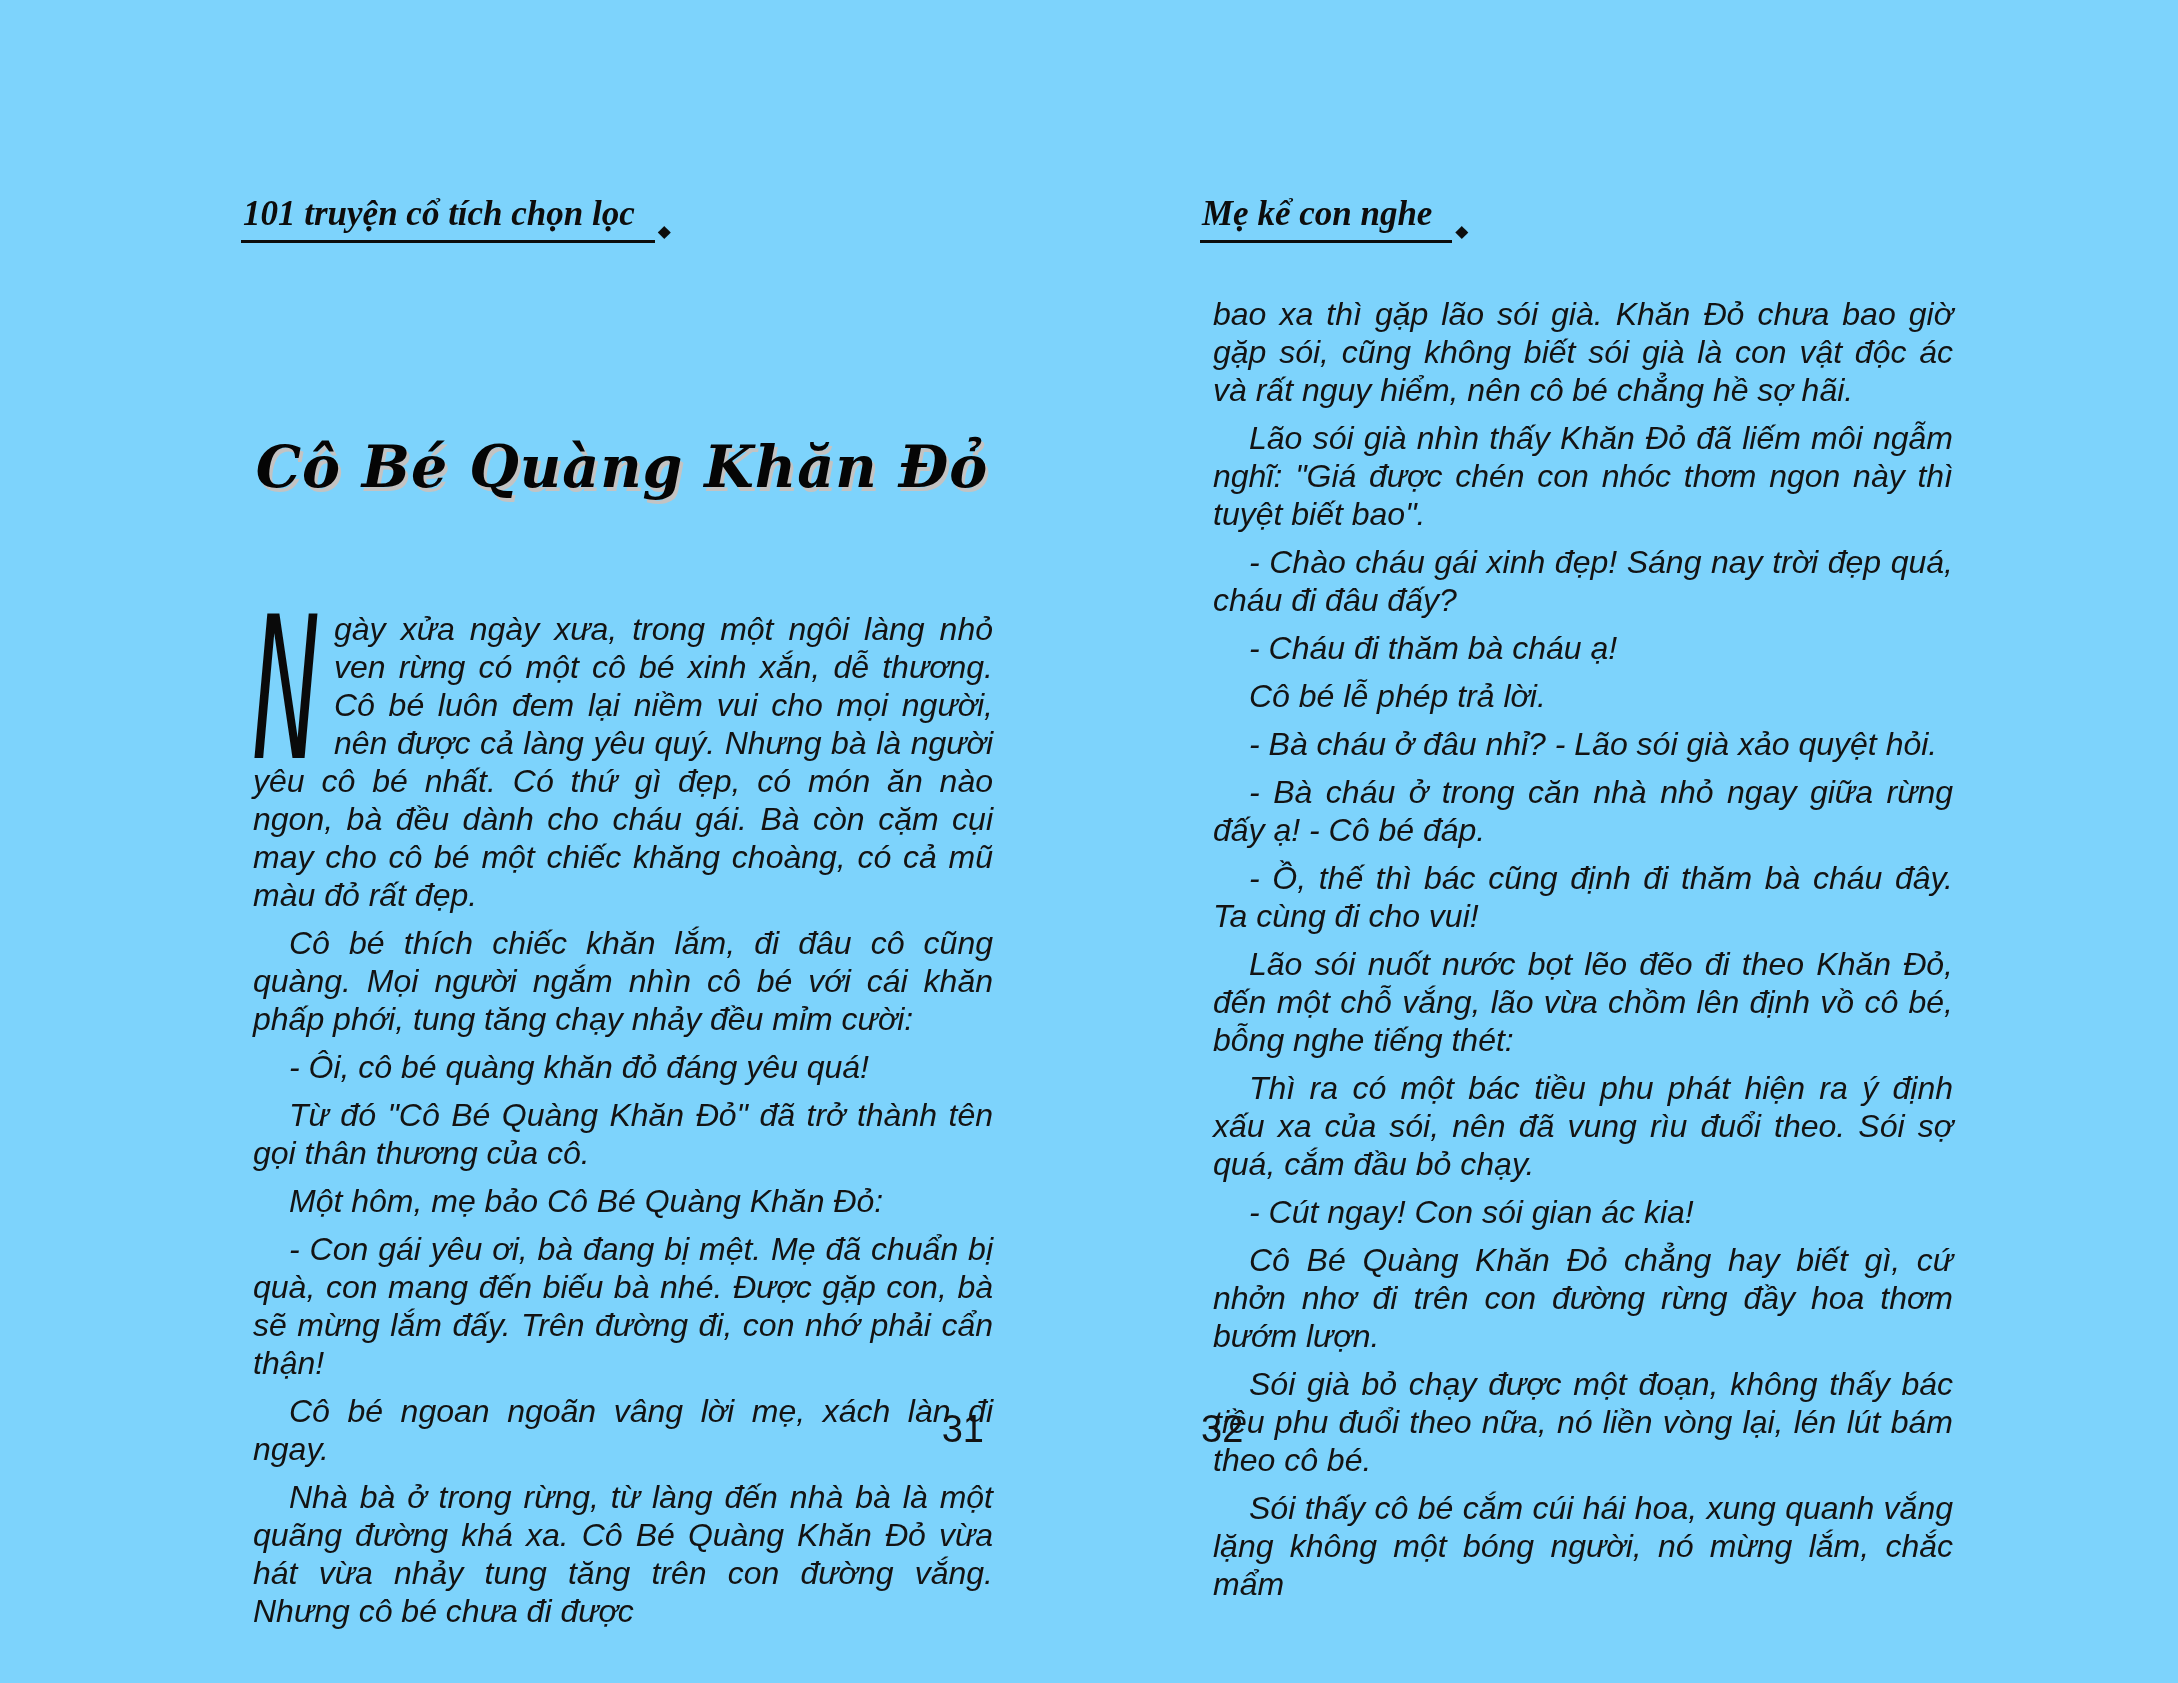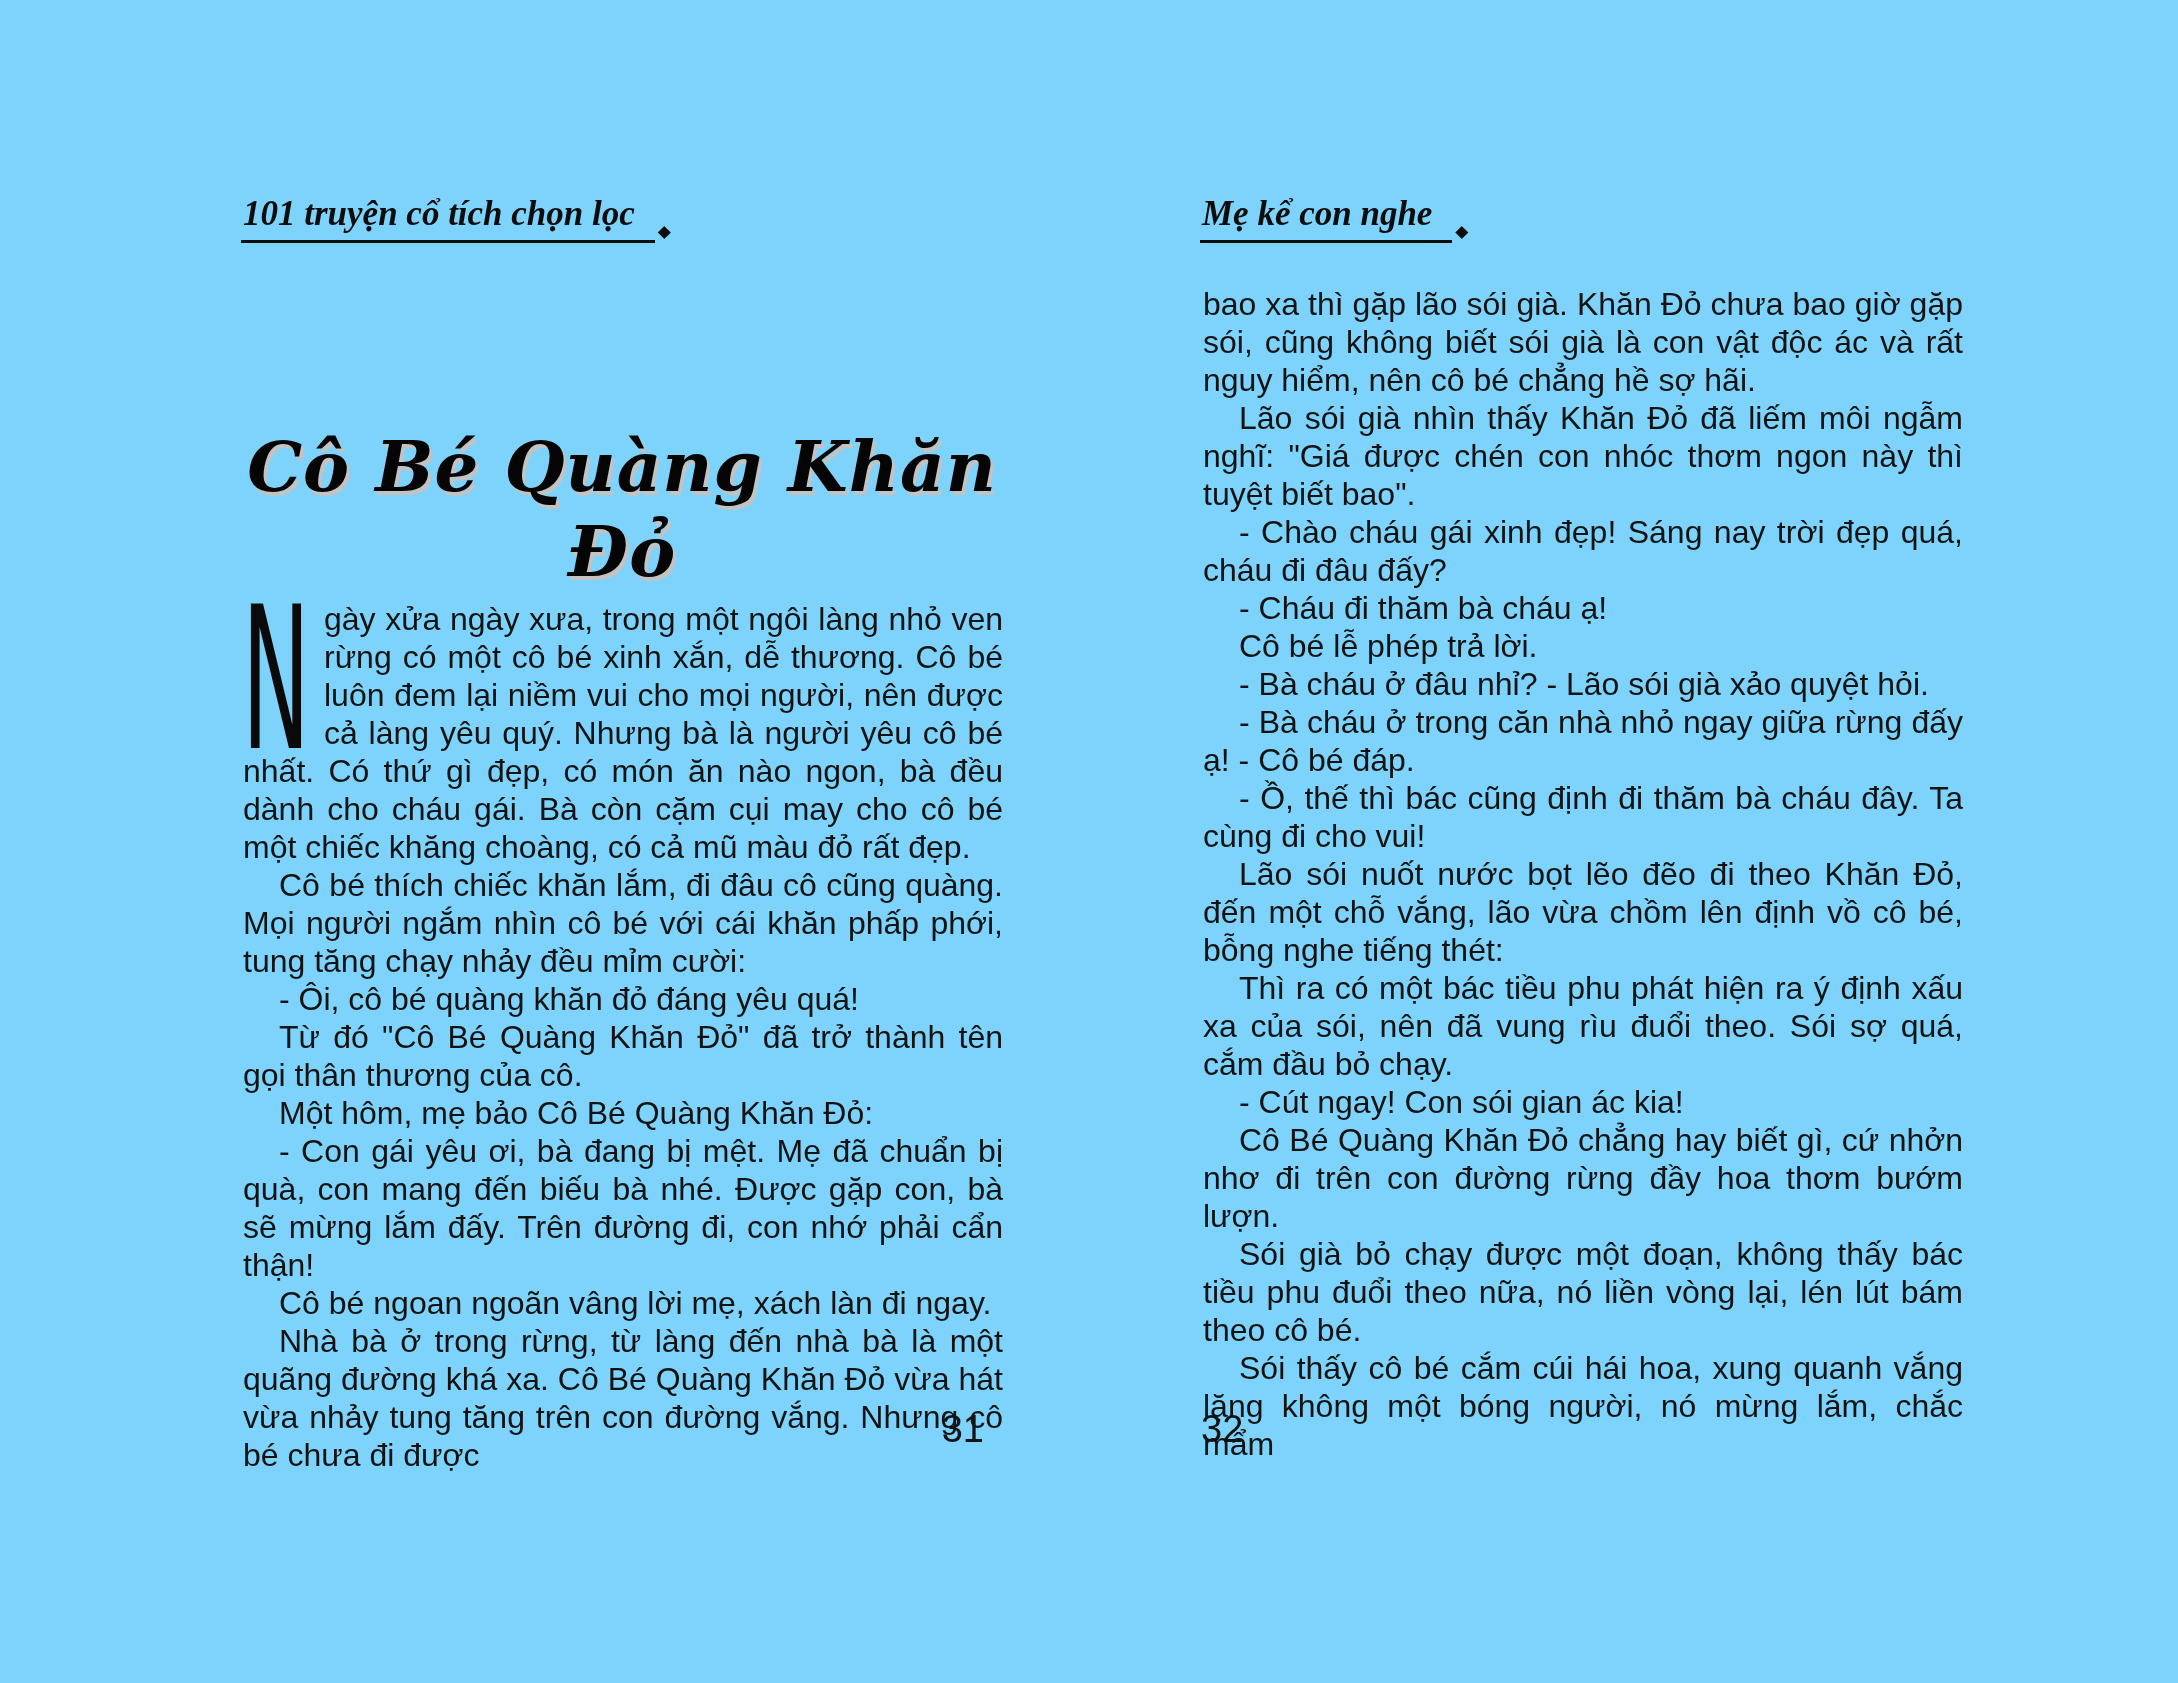--- a/index.html
+++ b/index.html
@@ -27,35 +27,35 @@
     font-size:17px;font-style:normal;color:#0d0d0d;
   }
   #head-left{left:241px;}
   #head-right{left:1200px;}
 
   
   .story-title{
     position:absolute;left:243px;top:424px;width:758px;
     text-align:center;
     font-family:"DejaVu Serif","Liberation Serif",serif;
-    font-style:italic;font-weight:bold;font-size:69px;line-height:85px;
+    font-style:italic;font-weight:bold;font-size:57px;line-height:85px;
     color:#050505;
     text-shadow:3px 4px 0 #c3c3c3;
     letter-spacing:1px;
   }
 
   
   .body-col{
     position:absolute;width:760px;
     font-size:32px;line-height:38px;
     text-align:justify;color:#131313;
   }
   #body-left{left:243px;top:600px;}
   #body-right{left:1203px;top:285px;}
-  .body-col p{margin:0;padding:0;text-indent:36px;}
+  .body-col p{margin:10px;padding:0;text-indent:36px;font-style:italic;}
   .body-col p.no-indent{text-indent:0;}
   .body-col p.dropcap-para{text-indent:0;}
 
   .dropcap-svg{float:left;margin:3px 12px 0 0;}
 
   
   .page-number{
     position:absolute;top:1410px;font-size:38px;line-height:38px;color:#131313;
   }
   #pagenum-left{left:243px;width:741px;text-align:right;}

